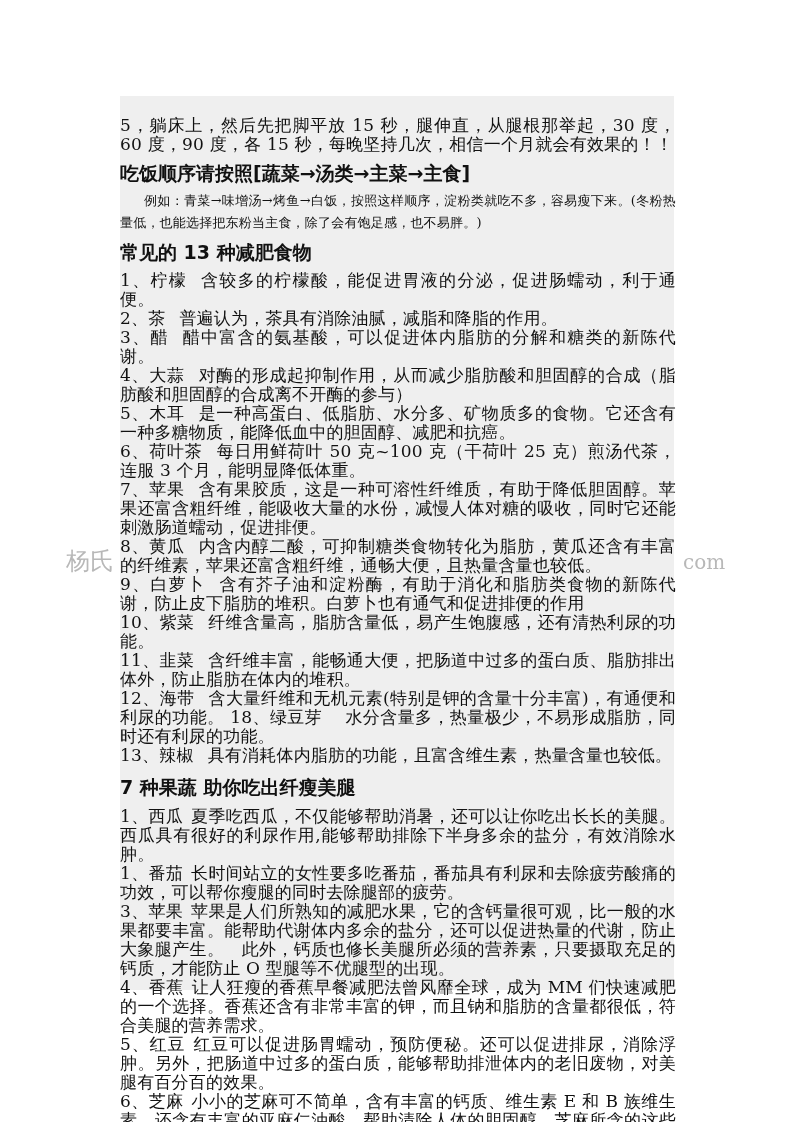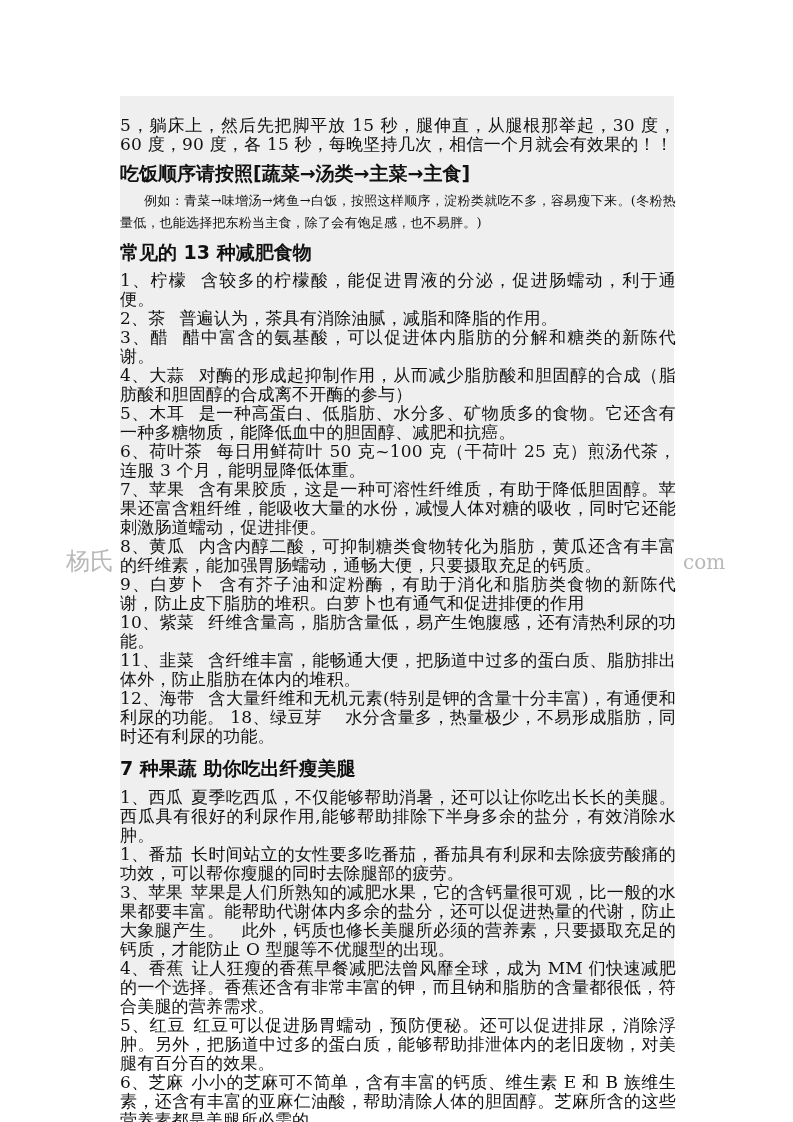--- a/index.html
+++ b/index.html
@@ -79,25 +79,26 @@
 
   <h2 class="h h2">常见的 13 种减肥食物</h2>
   <div>
     <p class="p"><span class="item-name">1、柠檬</span><span>含较多的柠檬酸，能促进胃液的分泌，促进肠蠕动，利于通便。</span></p>
     <p class="p"><span class="item-name">2、茶</span><span>普遍认为，茶具有消除油腻，减脂和降脂的作用。</span></p>
     <p class="p"><span class="item-name">3、醋</span><span>醋中富含的氨基酸，可以促进体内脂肪的分解和糖类的新陈代谢。</span></p>
     <p class="p"><span class="item-name">4、大蒜</span><span>对酶的形成起抑制作用，从而减少脂肪酸和胆固醇的合成（脂肪酸和胆固醇的合成离不开酶的参与）</span></p>
     <p class="p"><span class="item-name">5、木耳</span><span>是一种高蛋白、低脂肪、水分多、矿物质多的食物。它还含有一种多糖物质，能降低血中的胆固醇、减肥和抗癌。</span></p>
     <p class="p"><span class="item-name">6、荷叶茶</span><span>每日用鲜荷叶 50 克~100 克（干荷叶 25 克）煎汤代茶，连服 3 个月，能明显降低体重。</span></p>
     <p class="p"><span class="item-name">7、苹果</span><span>含有果胶质，这是一种可溶性纤维质，有助于降低胆固醇。苹果还富含粗纤维，能吸收大量的水份，减慢人体对糖的吸收，同时它还能刺激肠道蠕动，促进排便。</span></p>
-    <p class="p"><span class="item-name">8、黄瓜</span><span>内含内醇二酸，可抑制糖类食物转化为脂肪，黄瓜还含有丰富的纤维素，能加强胃肠蠕动，通畅大便，只要摄取充足的钙质。</span></p>
+    <p class="p"><span class="item-name">8、黄瓜</span><span>内含内醇二酸，可抑制糖类食物转化为脂肪，黄瓜还含有丰富的纤维素，苹果还富含粗纤维，通畅大便，且热量含量也较低。</span></p>
     <p class="p"><span class="item-name">9、白萝卜</span><span>含有芥子油和淀粉酶，有助于消化和脂肪类食物的新陈代谢，防止皮下脂肪的堆积。白萝卜也有通气和促进排便的作用</span></p>
     <p class="p"><span class="item-name">10、紫菜</span><span>纤维含量高，脂肪含量低，易产生饱腹感，还有清热利尿的功能。</span></p>
     <p class="p"><span class="item-name">11、韭菜</span><span>含纤维丰富，能畅通大便，把肠道中过多的蛋白质、脂肪排出体外，防止脂肪在体内的堆积。</span></p>
     <p class="p"><span class="item-name">12、海带</span><span>含大量纤维和无机元素(特别是钾的含量十分丰富)，有通便和利尿的功能。 18、绿豆芽　 水分含量多，热量极少，不易形成脂肪，同时还有利尿的功能。</span></p>
+    <p class="p"><span class="item-name">13、辣椒</span><span>具有消耗体内脂肪的功能，且富含维生素，热量含量也较低。</span></p>
   </div>
 
   <h2 class="h h3">7 种果蔬 助你吃出纤瘦美腿</h2>
   <div>
     <p class="p"><span class="item-name" style="margin-right:8px">1、西瓜</span><span>夏季吃西瓜，不仅能够帮助消暑，还可以让你吃出长长的美腿。西瓜具有很好的利尿作用,能够帮助排除下半身多余的盐分，有效消除水肿。</span></p>
     <p class="p"><span class="item-name" style="margin-right:8px">1、番茄</span><span>长时间站立的女性要多吃番茄，番茄具有利尿和去除疲劳酸痛的功效，可以帮你瘦腿的同时去除腿部的疲劳。</span></p>
     <p class="p"><span class="item-name" style="margin-right:8px">3、苹果</span><span>苹果是人们所熟知的减肥水果，它的含钙量很可观，比一般的水果都要丰富。能帮助代谢体内多余的盐分，还可以促进热量的代谢，防止大象腿产生。　此外，钙质也修长美腿所必须的营养素，只要摄取充足的钙质，才能防止 O 型腿等不优腿型的出现。</span></p>
     <p class="p"><span class="item-name" style="margin-right:8px">4、香蕉</span><span>让人狂瘦的香蕉早餐减肥法曾风靡全球，成为 MM 们快速减肥的一个选择。香蕉还含有非常丰富的钾，而且钠和脂肪的含量都很低，符合美腿的营养需求。</span></p>
     <p class="p"><span class="item-name" style="margin-right:8px">5、红豆</span><span>红豆可以促进肠胃蠕动，预防便秘。还可以促进排尿，消除浮肿。另外，把肠道中过多的蛋白质，能够帮助排泄体内的老旧废物，对美腿有百分百的效果。</span></p>
     <p class="p"><span class="item-name" style="margin-right:8px">6、芝麻</span><span>小小的芝麻可不简单，含有丰富的钙质、维生素 E 和 B 族维生素，还含有丰富的亚麻仁油酸，帮助清除人体的胆固醇。芝麻所含的这些营养素都是美腿所必需的。</span></p>

